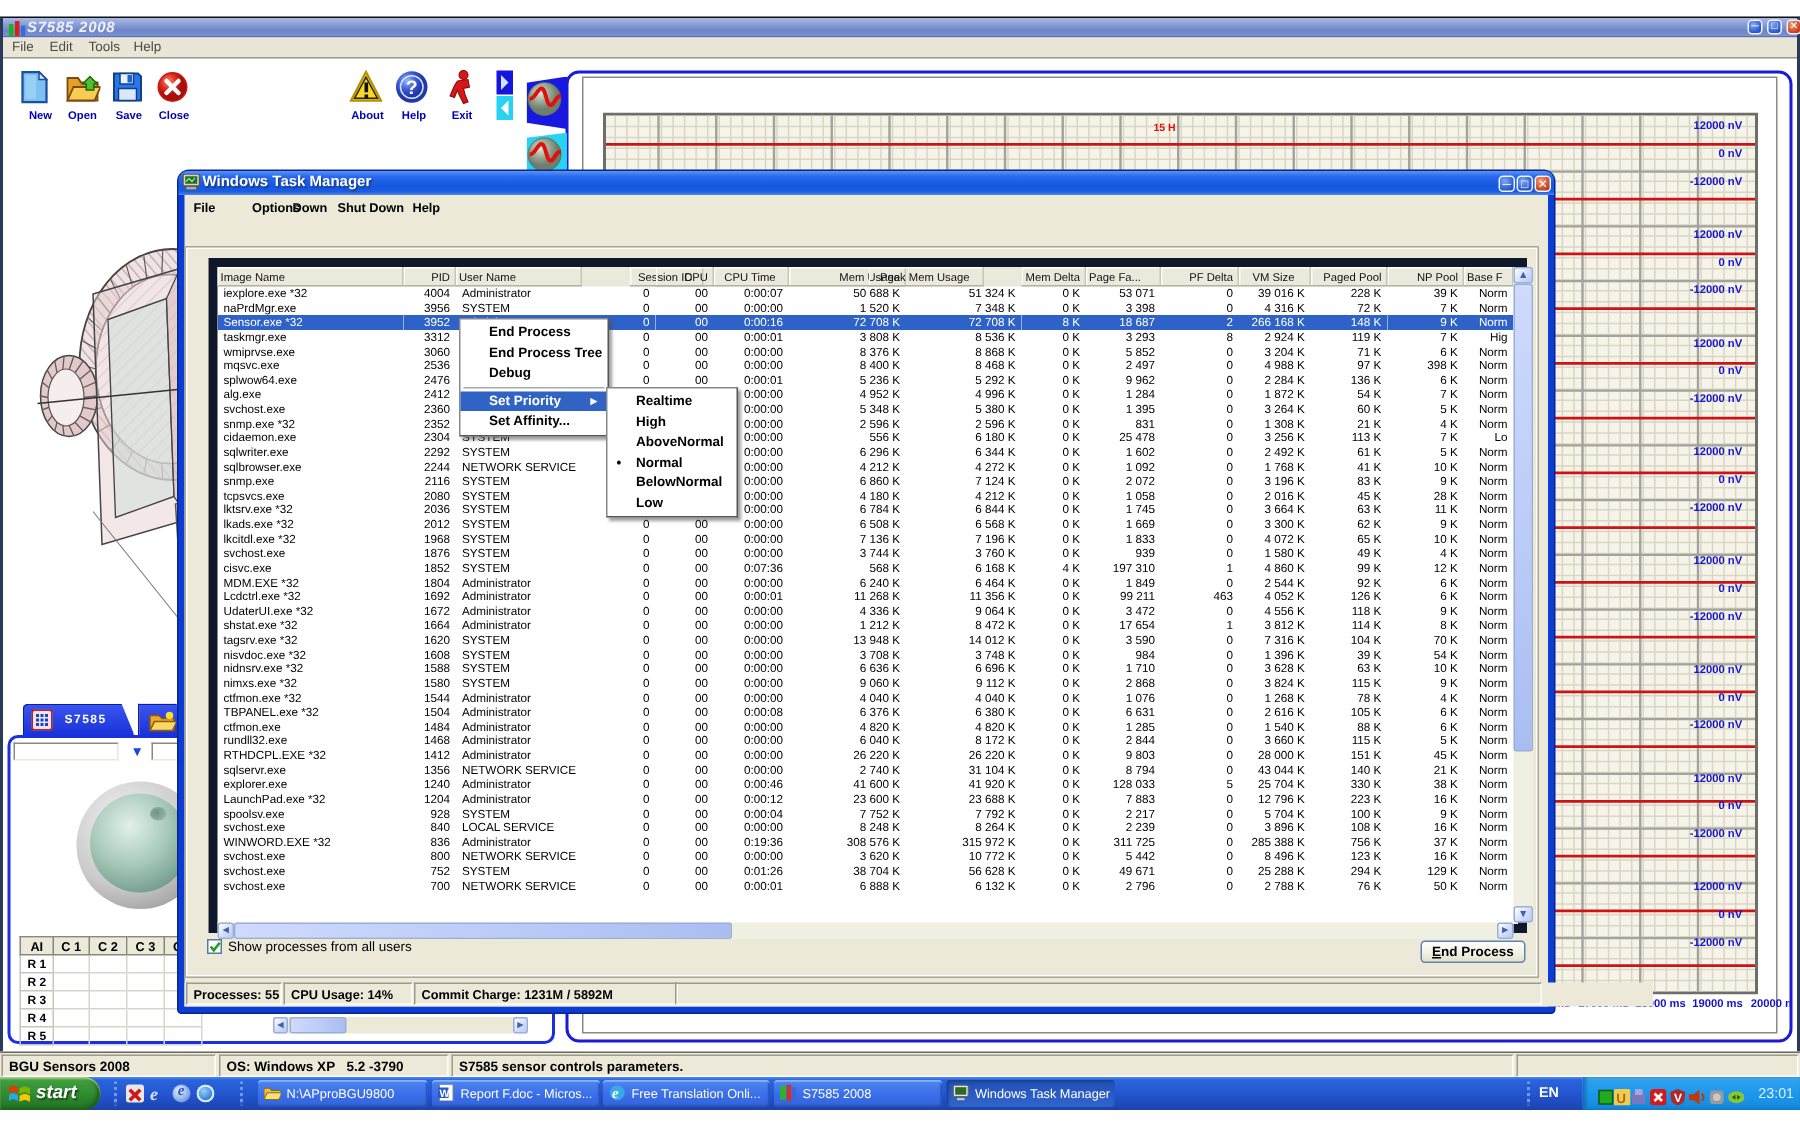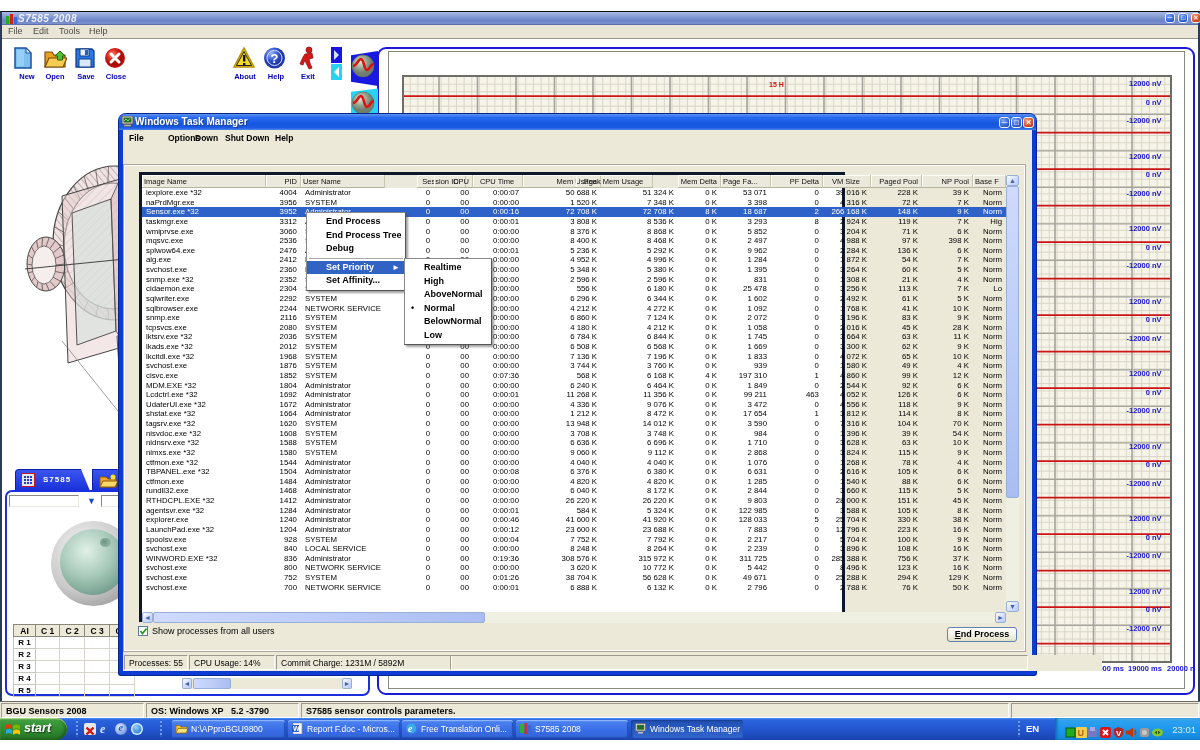--- a/index.html
+++ b/index.html
@@ -36,22 +36,22 @@
  font-size:8.5px;font-weight:bold;}
 #tmmenu span{position:absolute;top:3px;}
 .tab{position:absolute;top:0;height:16px;background:#f4f2e8;border:1px solid #8a8a7a;
  border-bottom:none;border-radius:3px 3px 0 0;font-size:8.3px;color:#222;
  text-align:center;padding-top:3.5px;overflow:hidden;}
 .tab.act{top:-2px;height:18px;background:#f7f5ec;border-color:#8a8a7a;
  border-top:2px solid #e8a33d;z-index:3;}
 #tabpage{position:absolute;left:1px;top:47px;width:901px;height:486px;
  background:#ece9d8;border:1px solid #fff;outline:1px solid #a9a795;}
 
-#plist{position:absolute;left:14px;top:6px;width:706px;height:450px;background:#fff;
- border:3px solid #0f172a;}
+#plist{position:absolute;left:14px;top:6px;width:879px;height:450px;background:#fff;
+ border:6px solid #0f172a;}
 table.pt{border-collapse:collapse;table-layout:fixed;font-size:7.8px;color:#000;}
 table.pt td{overflow:hidden;white-space:nowrap;padding:0 4px 0 2px;height:9.636px;
  line-height:9.6px;}
 table.pt td.l{text-align:left;padding-left:4px;}
 table.pt td.r{text-align:right;}
 tr.sel td{background:#2e62c8;color:#fff;}
 #phead{position:absolute;left:0;top:0;height:13px;width:864px;background:#ebe8dc;
  font-size:7.5px;color:#111;}
 #phead div{position:absolute;top:0;height:13px;line-height:13px;border-right:1px solid #c8c5b2;
  border-bottom:1px solid #b5b29e;box-shadow:inset 1px 1px 0 #fdfdf8;padding:0 3px 0 2px;overflow:hidden;}
@@ -64,21 +64,21 @@
 .sthh{position:absolute;border:1px solid #98b0d8;border-radius:2px;
  background:linear-gradient(180deg,#cfdafc,#bdcdf8 50%,#aabdf2);}
 
 .cmenu{background:#fff;border:1px solid #971;border-color:#888 #555 #555 #888;
  box-shadow:2px 2px 2px rgba(80,80,80,.55);font-size:9px;font-weight:bold;color:#000;}
 .cmenu .it{position:relative;height:13.5px;line-height:13.5px;padding-left:19px;}
 .cmenu .sep{height:1px;background:#aaa;margin:2px 2px;}
 .cmenu .hl{background:#3163c5;color:#fff;}
 
 #tmstatus{position:absolute;left:0px;bottom:0px;width:979px;height:16px;background:#ece9d8;
- font-size:8.5px;font-weight:normal;color:#000;}
+ font-size:8.5px;font-weight:bold;color:#000;}
 .spanel{position:absolute;top:0;height:15px;border:1px solid;border-color:#9d9b8b #fff #fff #9d9b8b;
  padding:2px 0 0 4px;overflow:hidden;white-space:nowrap;}
 #gstatus{left:0;top:701px;width:1200px;height:17px;background:#ece9d8;border-top:1.5px solid #6a6a66;
  font-size:9px;font-weight:bold;color:#000;}
 #gstatus .spanel{top:1px;}
 
 #taskbar{left:0;top:718px;width:1200px;height:22px;
  background:linear-gradient(180deg,#4c8bf5 0%,#2964dd 9%,#2458d2 45%,#1d47b8 88%,#1c42ac 100%);}
 .tkb{position:absolute;top:2px;height:18px;border-radius:2.5px;color:#fff;font-size:8.5px;
  background:linear-gradient(180deg,#70a1f8 0%,#4a80ee 12%,#3a6ee8 55%,#3263d8 100%);
@@ -801,21 +801,21 @@
                   <td class="r">Norm</td>
                 </tr>
                 <tr>
                   <td class="l">UdaterUI.exe *32</td>
                   <td class="r">1672</td>
                   <td class="l">Administrator</td>
                   <td class="r">0</td>
                   <td class="r">00</td>
                   <td class="r">0:00:00</td>
                   <td class="r">4 336 K</td>
-                  <td class="r">9 076 K</td>
+                  <td class="r">9 064 K</td>
                   <td class="r">0 K</td>
                   <td class="r">3 472</td>
                   <td class="r">0</td>
                   <td class="r">4 556 K</td>
                   <td class="r">118 K</td>
                   <td class="r">9 K</td>
                   <td class="r">Norm</td>
                 </tr>
                 <tr>
                   <td class="l">shstat.exe *32</td>
@@ -981,34 +981,34 @@
                   <td class="r">26 220 K</td>
                   <td class="r">0 K</td>
                   <td class="r">9 803</td>
                   <td class="r">0</td>
                   <td class="r">28 000 K</td>
                   <td class="r">151 K</td>
                   <td class="r">45 K</td>
                   <td class="r">Norm</td>
                 </tr>
                 <tr>
-                  <td class="l">agentsvr.exe *32</td>
-                  <td class="r">1284</td>
-                  <td class="l">Administrator</td>
-                  <td class="r">0</td>
-                  <td class="r">00</td>
-                  <td class="r">0:00:01</td>
-                  <td class="r">584 K</td>
-                  <td class="r">5 324 K</td>
-                  <td class="r">0 K</td>
-                  <td class="r">122 985</td>
-                  <td class="r">0</td>
-                  <td class="r">3 588 K</td>
-                  <td class="r">105 K</td>
-                  <td class="r">8 K</td>
+                  <td class="l">sqlservr.exe</td>
+                  <td class="r">1356</td>
+                  <td class="l">NETWORK SERVICE</td>
+                  <td class="r">0</td>
+                  <td class="r">00</td>
+                  <td class="r">0:00:00</td>
+                  <td class="r">2 740 K</td>
+                  <td class="r">31 104 K</td>
+                  <td class="r">0 K</td>
+                  <td class="r">8 794</td>
+                  <td class="r">0</td>
+                  <td class="r">43 044 K</td>
+                  <td class="r">140 K</td>
+                  <td class="r">21 K</td>
                   <td class="r">Norm</td>
                 </tr>
                 <tr>
                   <td class="l">explorer.exe</td>
                   <td class="r">1240</td>
                   <td class="l">Administrator</td>
                   <td class="r">0</td>
                   <td class="r">00</td>
                   <td class="r">0:00:46</td>
                   <td class="r">41 600 K</td>

